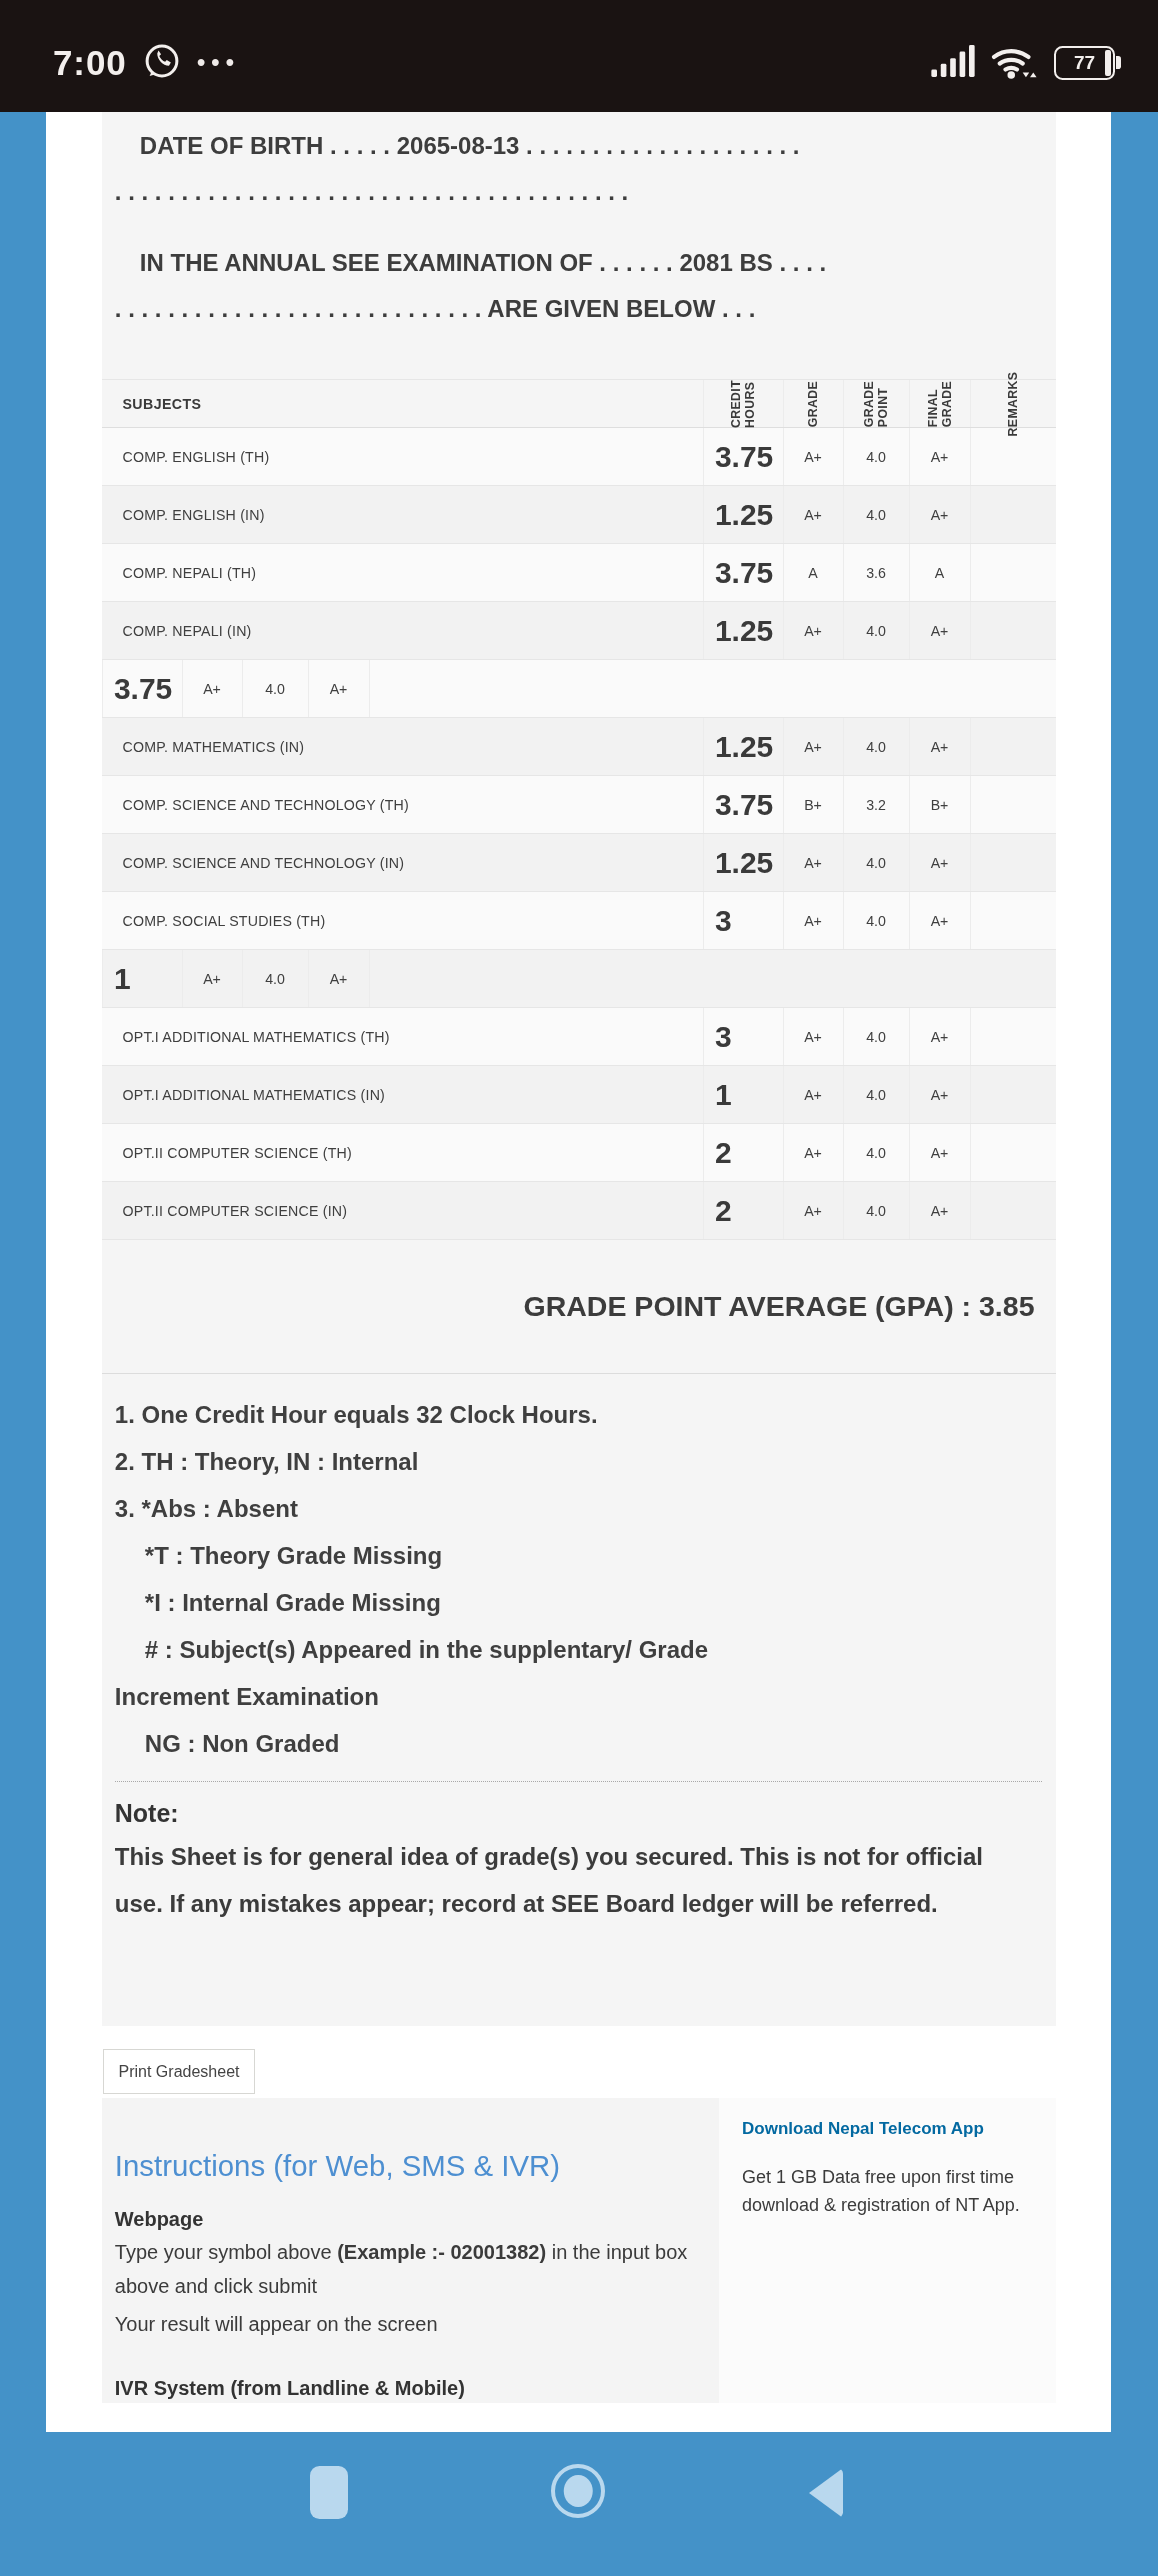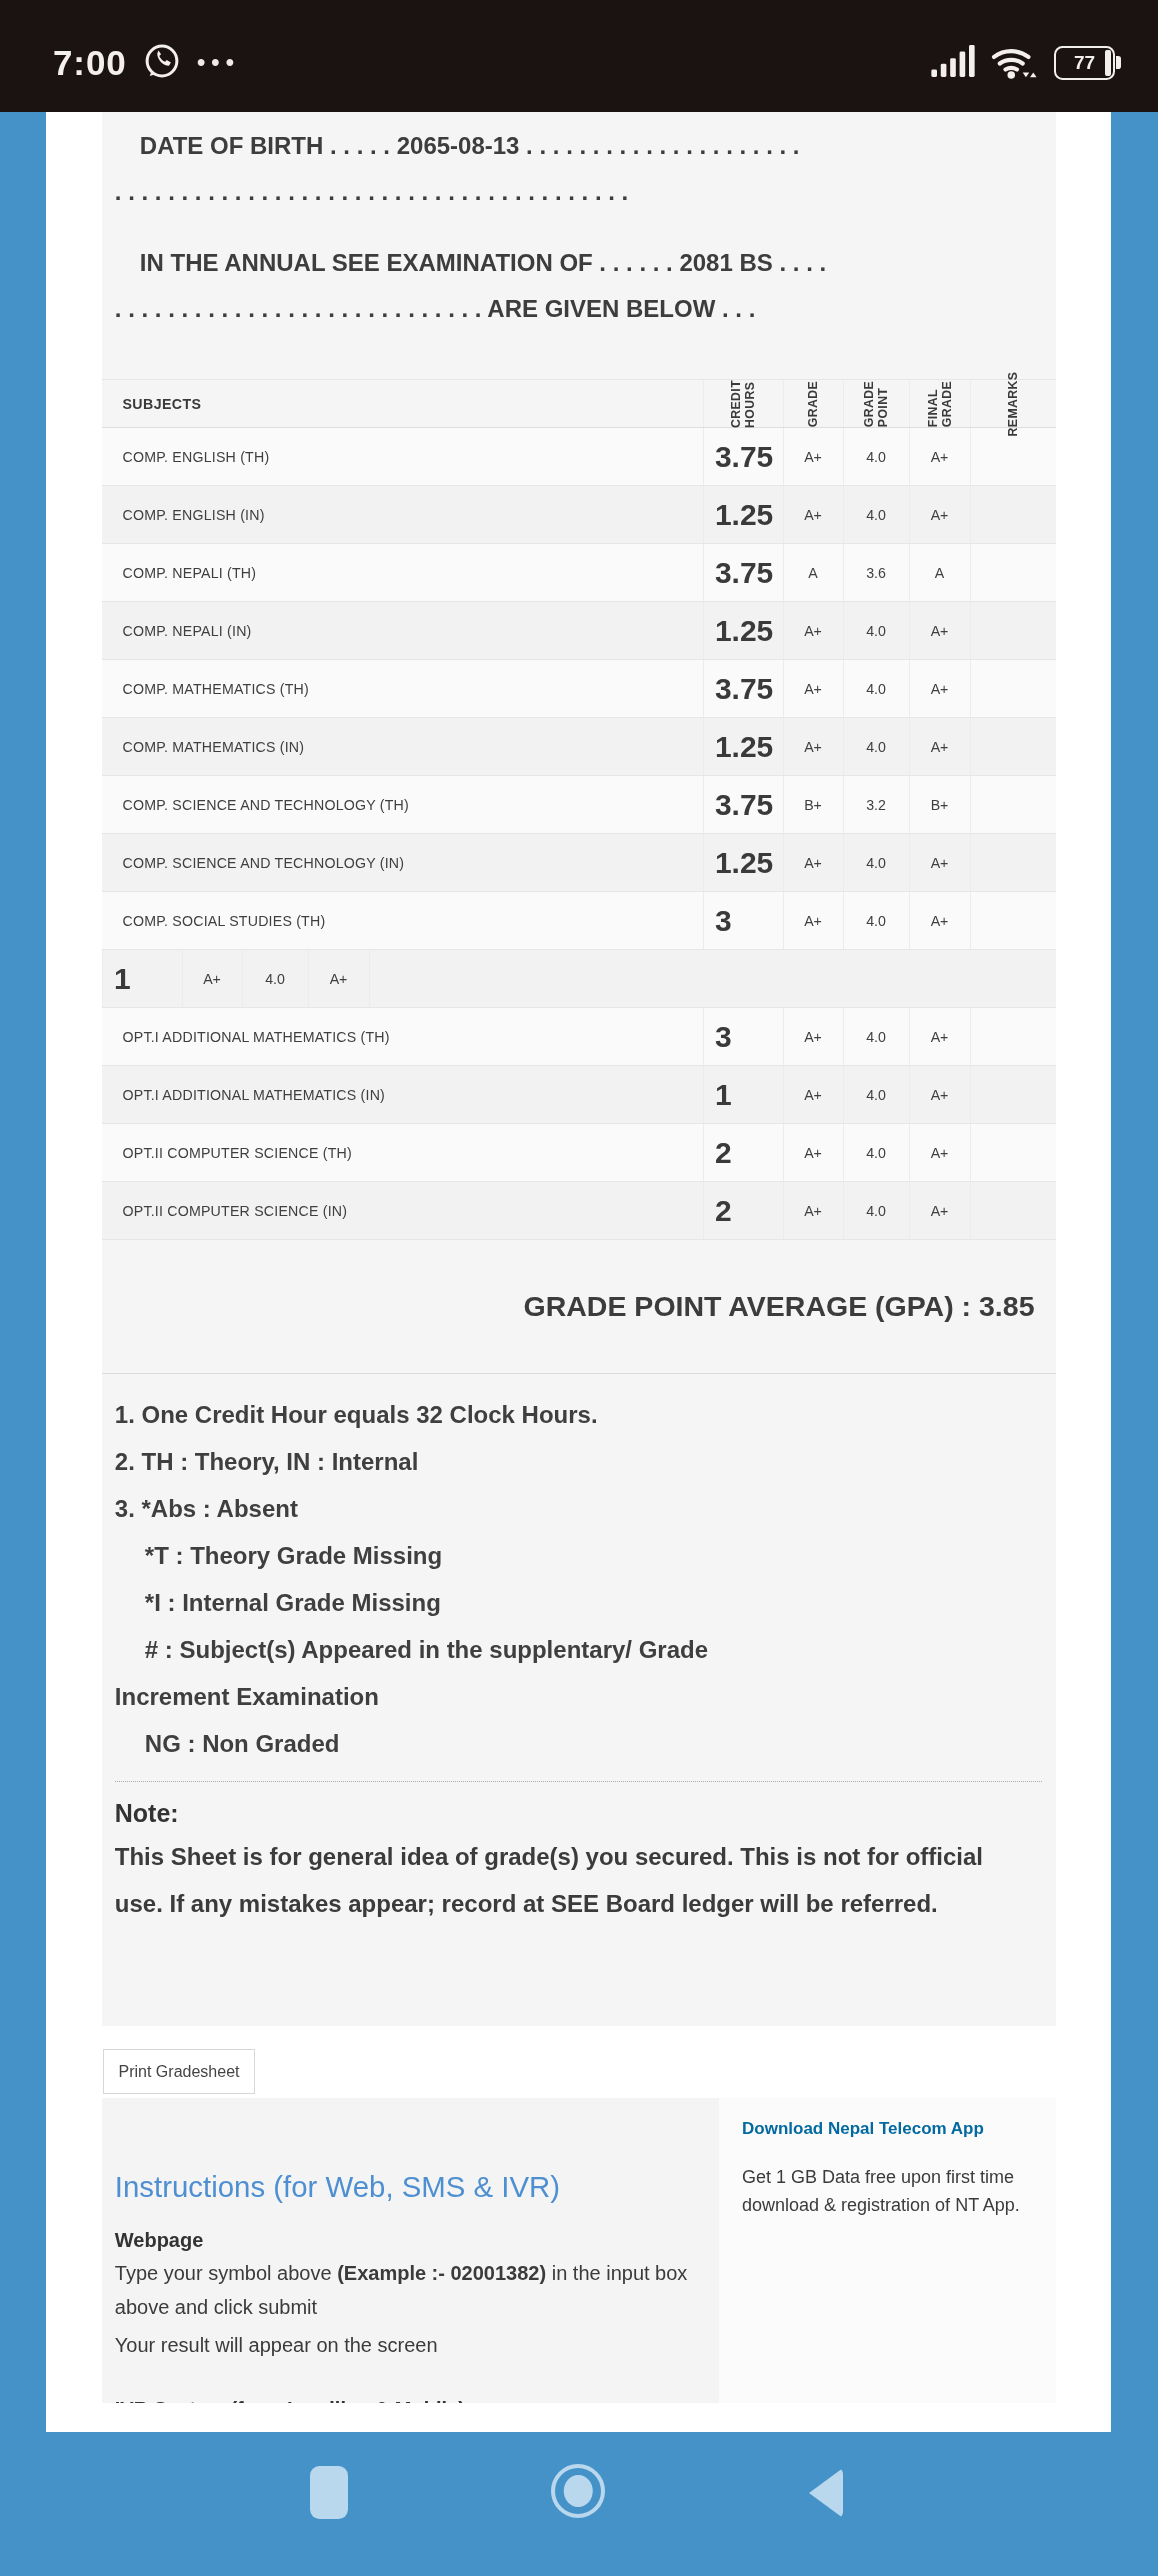--- a/index.html
+++ b/index.html
@@ -62,21 +62,21 @@
   .note-title{margin:17px 13.3px 0 13.3px;font-size:25px;font-weight:700;color:#333;}
   .note-body{margin:5.7px 38px 0 13.3px;font-size:24px;font-weight:600;color:#3b3b3b;line-height:47px;}
 
   
   .print-btn{display:block;margin:23px 0 0 57px;width:152px;height:45px;background:#ffffff;
     border:0.9px solid #d7d7d3;font-family:"Liberation Sans",sans-serif;font-size:16px;color:#444;cursor:pointer;}
 
   
   .instructions{width:954px;margin:3.8px auto 0 auto;height:305px;display:flex;overflow:hidden;}
   .ins-left{width:671px;box-sizing:border-box;background:#f4f4f4;padding:0 19px 0 13.3px;}
-  .ins-title{margin-top:72px;font-size:29.4px;font-weight:400;color:#4d8fd1;}
+  .ins-title{margin-top:51px;font-size:29.4px;font-weight:400;color:#4d8fd1;}
   .ins-h{margin-top:25px;font-size:20px;font-weight:700;color:#333;}
   .ins-p{margin:3.8px 0 0 0;font-size:20px;line-height:34px;color:#3b3b3b;}
   .ins-p b{font-weight:700;}
   .ins-h.ivr{margin-top:36px;}
   .ins-right{flex:1;box-sizing:border-box;background:#fbfbfb;padding:21px 9.5px 0 23px;}
   .nt-link{display:inline-block;font-size:17px;font-weight:700;color:#0369a1;cursor:pointer;}
   .nt-text{margin:25px 0 0 0;font-size:18px;line-height:27.5px;color:#3b3b3b;width:304px;}
 
   
   .footer-nav{position:absolute;left:0;bottom:0;width:1159px;height:144px;background:#4492c8;}
@@ -202,21 +202,20 @@
             </div>
             <div class="trow even">
               <div class="cell c-subj">COMP. NEPALI (IN)</div>
               <div class="cell c-credit">1.25</div>
               <div class="cell c-grade">A+</div>
               <div class="cell c-point">4.0</div>
               <div class="cell c-final">A+</div>
               <div class="cell c-remarks"></div>
             </div>
             <div class="trow odd">
-              <div class="cell c-subj">COMP. MATHEMATICS (TH)</div>
               <div class="cell c-credit">3.75</div>
               <div class="cell c-grade">A+</div>
               <div class="cell c-point">4.0</div>
               <div class="cell c-final">A+</div>
               <div class="cell c-remarks"></div>
             </div>
             <div class="trow even">
               <div class="cell c-subj">COMP. MATHEMATICS (IN)</div>
               <div class="cell c-credit">1.25</div>
               <div class="cell c-grade">A+</div>

